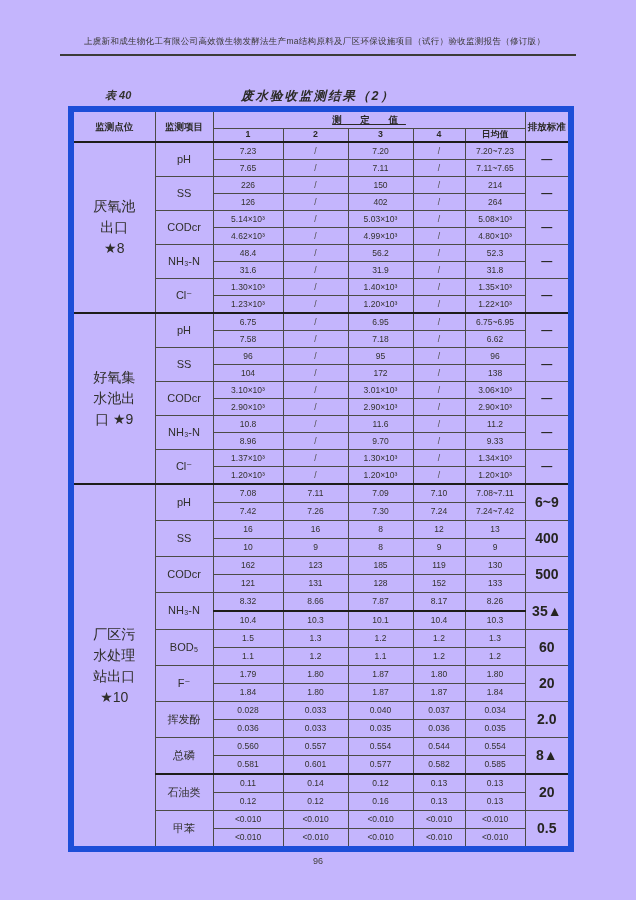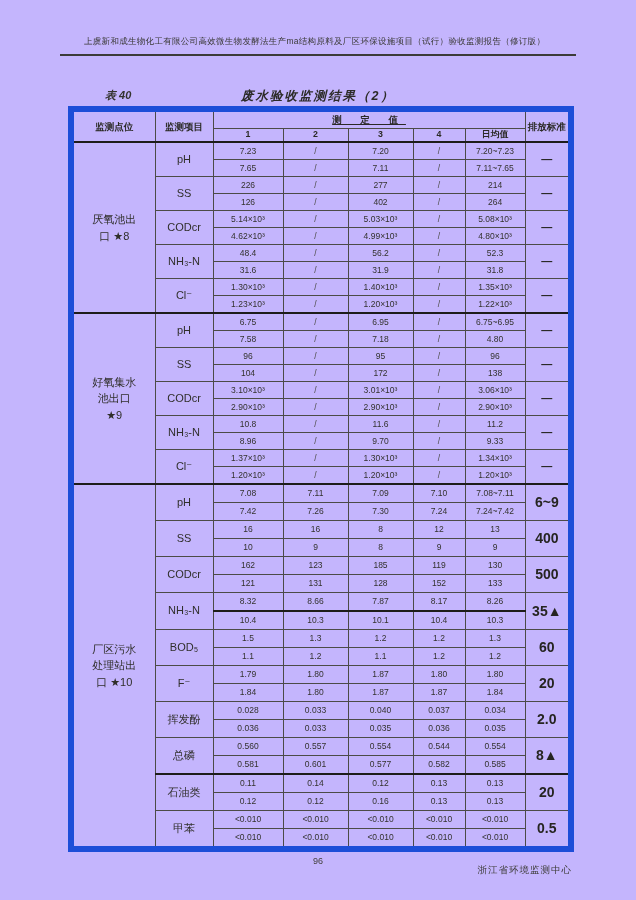--- a/index.html
+++ b/index.html
@@ -41,21 +41,21 @@
   .results thead tr.h1 th{height:16px;}
   .results thead tr.h2 th{height:12px;font-size:8.8px;}
   th.measured{letter-spacing:8px;text-decoration:underline;}
   thead tr.h2 th{border-bottom:2.2px solid #1e1d1a;}
   col.c-point{width:84px;} col.c-item{width:58px;}
   col.c-v1{width:70px;} col.c-v2{width:65px;} col.c-v3{width:65px;}
   col.c-v4{width:52px;} col.c-avg{width:60px;} col.c-std{width:46px;}
 
   tr.sec0 td,tr.sec1 td{height:16px;}
   tr.sec2 td{height:17px;}
-  td.point{font-size:11px;color:#2f2e2a;line-height:1.5;padding:0 16px;}
+  td.point{font-size:14px;color:#2f2e2a;line-height:1.5;padding:0 16px;}
   td.item{font-size:11px;color:#302f2b;}
   td.std{font-size:14px;font-weight:bold;color:#262521;}
   td.std.dash{font-size:11px;letter-spacing:0;}
   td.sec-top,th.sec-top{border-top:2.4px solid #1e1d1a;}
   td.thick-top{border-top:2.4px solid #1e1d1a;}
   td.slash{color:#4a4944;}
 
   .footer-page{position:absolute;top:856px;left:0;width:636px;text-align:center;font-size:9px;color:#403f3a;}
   .footer-org{position:absolute;top:864px;left:60px;width:512px;text-align:right;font-size:9.5px;color:#3b3a35;letter-spacing:1px;}
 </style>
@@ -113,21 +113,21 @@
           <td>7.65</td>
           <td class="slash">/</td>
           <td>7.11</td>
           <td class="slash">/</td>
           <td>7.11~7.65</td>
         </tr>
         <tr class="sec0">
           <td rowspan="2" class="item">SS</td>
           <td>226</td>
           <td class="slash">/</td>
-          <td>277</td>
+          <td>150</td>
           <td class="slash">/</td>
           <td>214</td>
           <td rowspan="2" class="std dash">—</td>
         </tr>
         <tr class="sec0">
           <td>126</td>
           <td class="slash">/</td>
           <td>402</td>
           <td class="slash">/</td>
           <td>264</td>
@@ -188,21 +188,21 @@
           <td class="sec-top">6.95</td>
           <td class="slash sec-top">/</td>
           <td class="sec-top">6.75~6.95</td>
           <td rowspan="2" class="std dash sec-top">—</td>
         </tr>
         <tr class="sec1">
           <td>7.58</td>
           <td class="slash">/</td>
           <td>7.18</td>
           <td class="slash">/</td>
-          <td>4.80</td>
+          <td>6.62</td>
         </tr>
         <tr class="sec1">
           <td rowspan="2" class="item">SS</td>
           <td>96</td>
           <td class="slash">/</td>
           <td>95</td>
           <td class="slash">/</td>
           <td>96</td>
           <td rowspan="2" class="std dash">—</td>
         </tr>
@@ -419,15 +419,14 @@
           <td>&lt;0.010</td>
           <td>&lt;0.010</td>
           <td>&lt;0.010</td>
           <td>&lt;0.010</td>
           <td>&lt;0.010</td>
         </tr>
       </tbody>
   </table>
 
   <div class="footer-page">96</div>
-  <div class="footer-org">浙江省环境监测中心</div>
 
 </div>
 
 </body></html>

